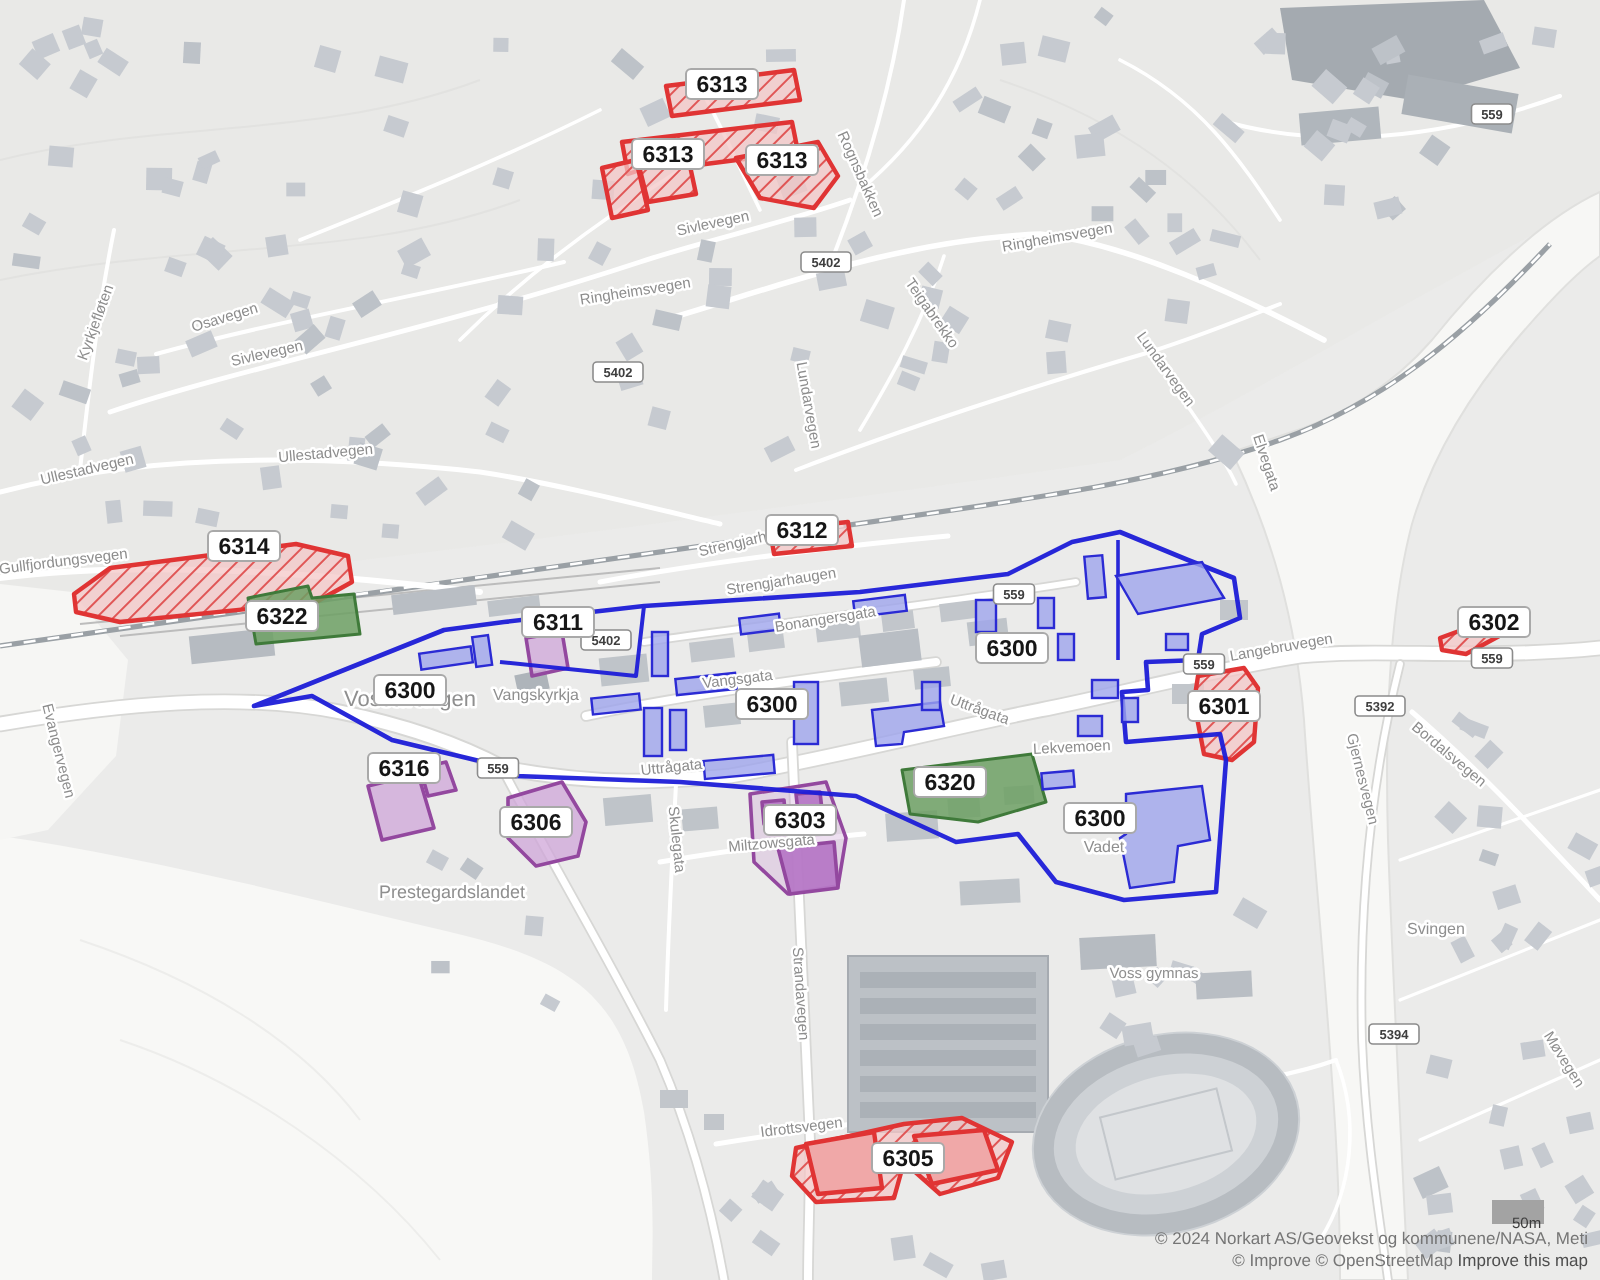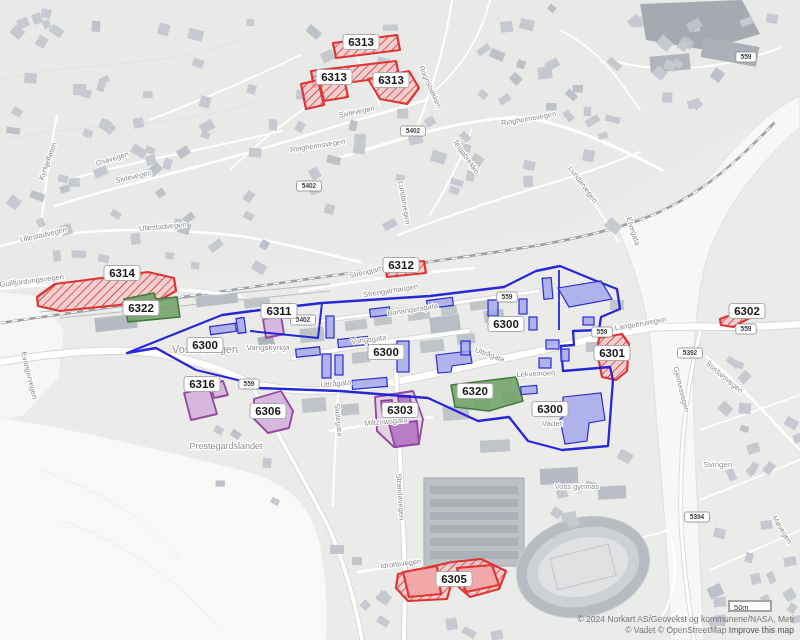--- a/index.html
+++ b/index.html
@@ -2,22 +2,22 @@
 <html><head>
 <meta charset="utf-8">
 <style>
   html,body{margin:0;padding:0;background:#fff;}
   .stage{position:relative;width:800px;height:640px;overflow:hidden;
          background:#ebebea;font-family:"Liberation Sans",sans-serif;}
   svg{position:absolute;left:0;top:0;}
   .attrib{position:absolute;right:6px;bottom:4px;text-align:right;
           font-size:8.5px;line-height:11px;color:#757575;}
   .attrib .link{color:#4e4e4e;text-align:center;}
-  .scalebar{position:absolute;right:28px;bottom:28px;width:44px;height:12px;
-            background:rgba(255,255,255,.9);border:2px solid #a3a3a3;
+  .scalebar{position:absolute;right:28px;bottom:28px;width:26px;height:12px;
+            background:rgba(255,255,255,.9);border:6px solid #a3a3a3;
             font-size:7.5px;color:#3c3c3c;line-height:12px;padding-left:4px;box-sizing:border-box;}
   text{font-family:"Liberation Sans",sans-serif;}
   .street{fill:#8d8d8d;font-size:7.5px;paint-order:stroke;stroke:#ffffff;stroke-width:2.4px;stroke-linejoin:round;}
   .place{fill:#8f8f8f;paint-order:stroke;stroke:#ffffff;stroke-width:2.6px;stroke-linejoin:round;}
   .zl-box{fill:#ffffff;stroke:#a9a9a9;stroke-width:1;}
   .zl-txt{fill:#161616;font-weight:bold;font-size:11.5px;}
   .sh-box{fill:#ffffff;stroke:#8c8c8c;stroke-width:0.8;}
   .sh-txt{fill:#3f3f3f;font-weight:bold;font-size:6.5px;}
 </style>
 </head>
@@ -541,17 +541,17 @@
           <text x="454" y="583" class="zl-txt" text-anchor="middle">6305</text>
         </g>
       </g>
 </svg>
 
 <div class="scalebar"><span>50m</span></div>
 
 <div class="attrib">
   <div>© 2024 Norkart AS/Geovekst og kommunene/NASA, Meti</div>
   <div>
-    <span>© Vadet © OpenStreetMap</span>
+    <span>© Improve © OpenStreetMap</span>
     <span class="link">Improve this map</span>
   </div>
 </div>
 </div>
 
 </body></html>

